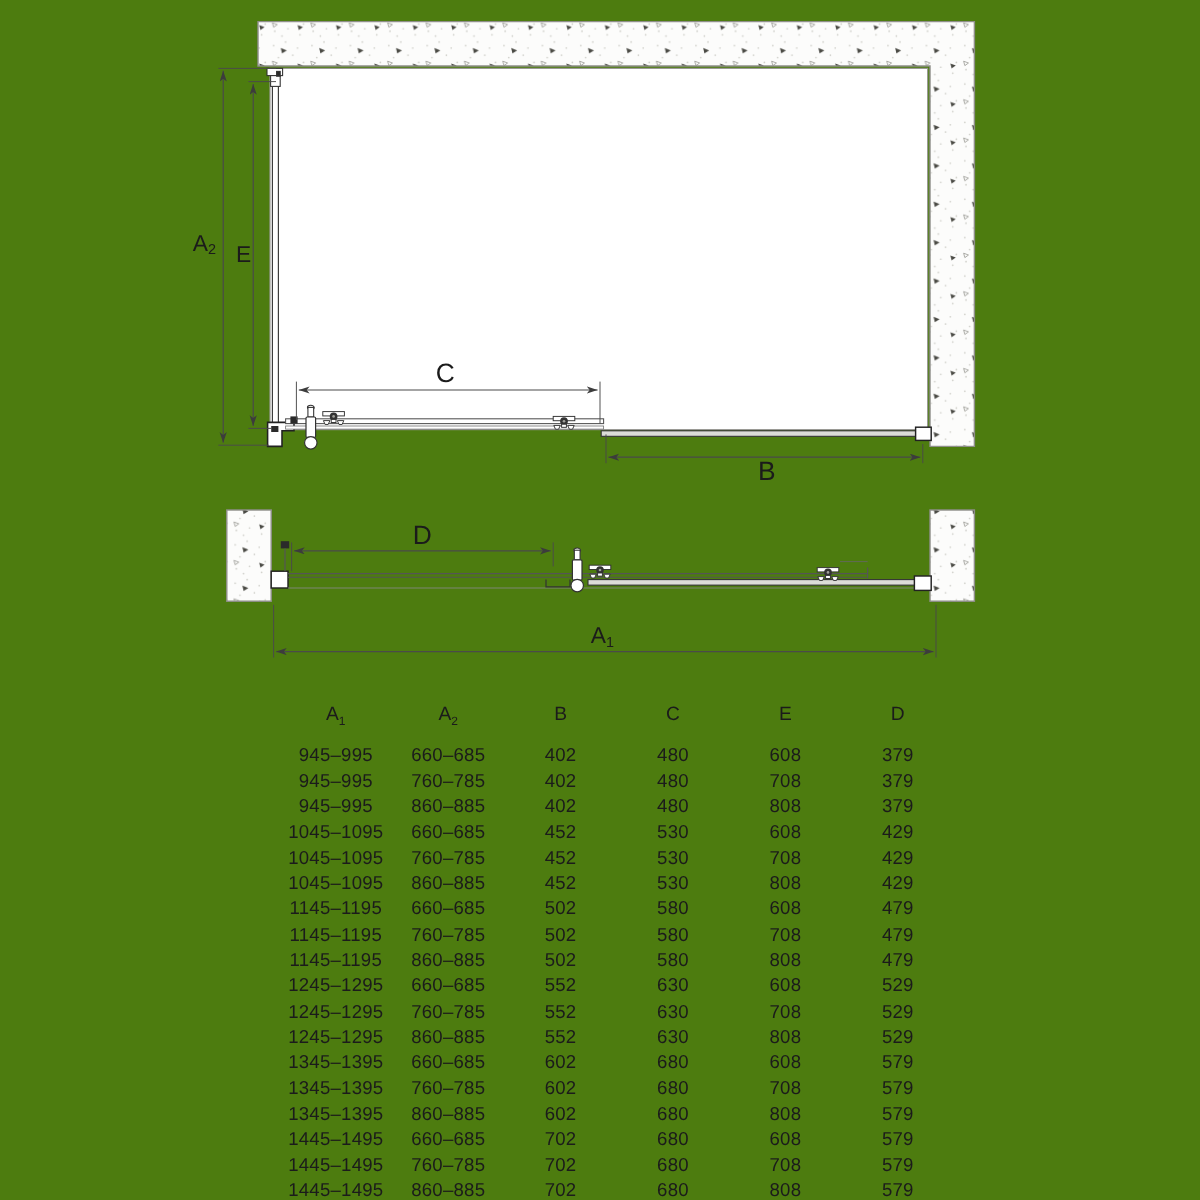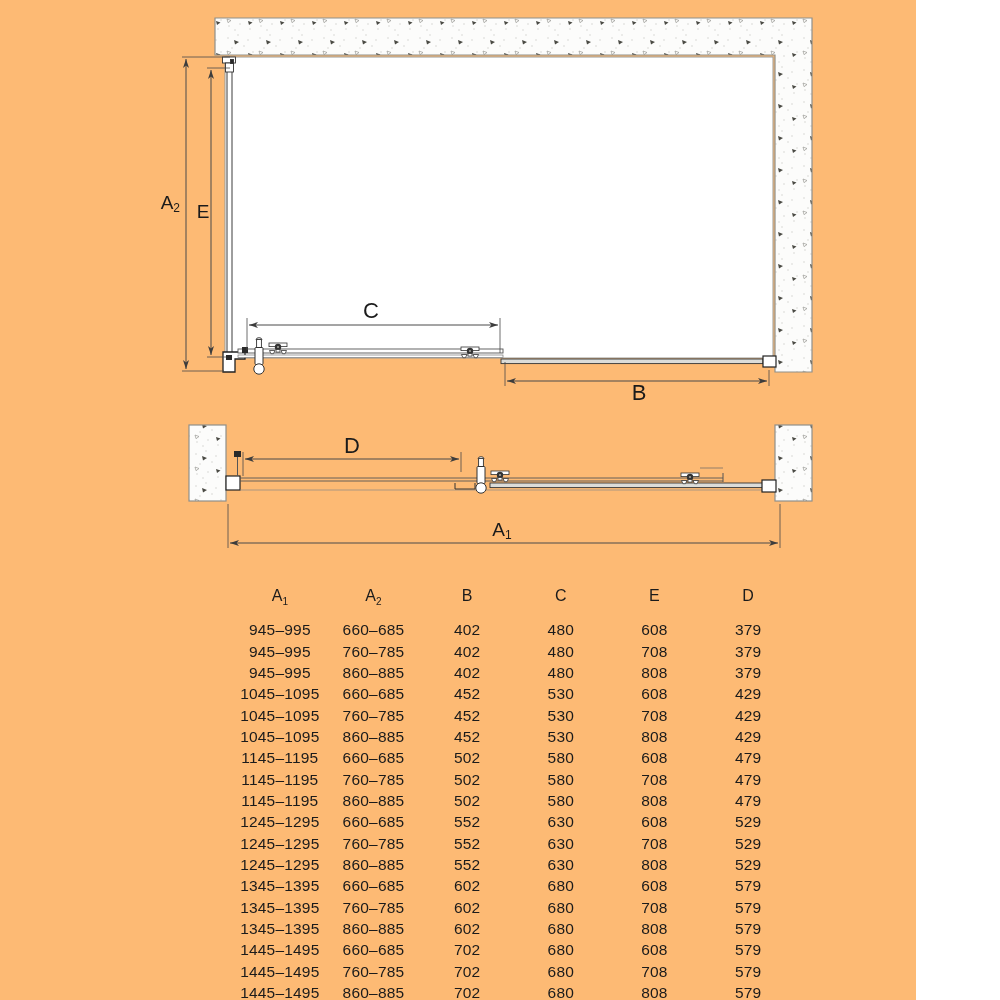--- a/index.html
+++ b/index.html
@@ -1,17 +1,17 @@
 <!DOCTYPE html>
 <html><head>
 <meta charset="utf-8">
 <style>
   html,body{margin:0;padding:0;background:#fff;}
   body{width:1000px;height:1000px;font-family:"Liberation Sans",sans-serif;}
-  .page{position:relative;width:916px;height:1000px;overflow:hidden;background:#fdba74;}
+  .page{position:relative;width:1000px;height:1000px;overflow:hidden;background:#4d7c0f;}
   svg.drawing{position:absolute;top:0;left:0;}
   .dim-label{fill:#1b1b1b;font-family:"Liberation Sans",sans-serif;}
   .table-wrap{position:absolute;top:585px;left:233px;width:562px;}
   table{border-collapse:collapse;width:100%;table-layout:fixed;color:#1b1b1b;}
   thead th{font-weight:normal;font-size:16px;text-align:center;padding:2px 0 12px 0;}
   thead sub{font-size:10px;}
   tbody td{font-size:15.5px;text-align:center;height:21.35px;line-height:21.35px;
            padding:0;white-space:nowrap;letter-spacing:0.2px;}
 </style>
 </head>

